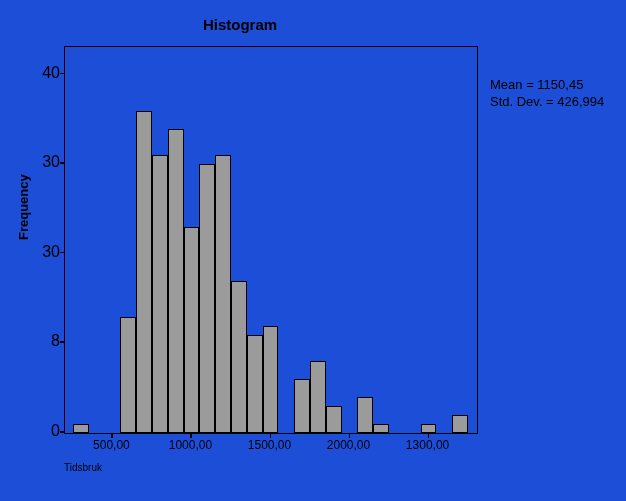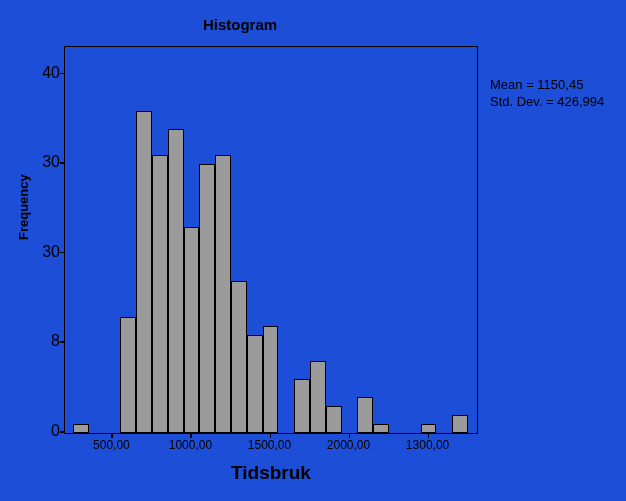--- a/index.html
+++ b/index.html
@@ -46,21 +46,21 @@
     position:absolute;top:434px;width:1.5px;height:4px;background:#000;
   }
   .y-label{
     position:absolute;left:16px;top:240px;
     transform:rotate(-90deg) translate(0,0);
     transform-origin:left top;
     font-weight:bold;font-size:13px;
   }
   .x-label{
     position:absolute;left:64px;width:414px;top:462px;
-    text-align:center;font-weight:bold;font-size:19px;
+    font-weight:normal;font-size:10px;
   }
   .stats{
     position:absolute;left:490px;top:66px;font-size:13px;line-height:17px;margin-top:10px;
   }
 </style>
 </head>
 <body>
 
 <div class="page">
 

